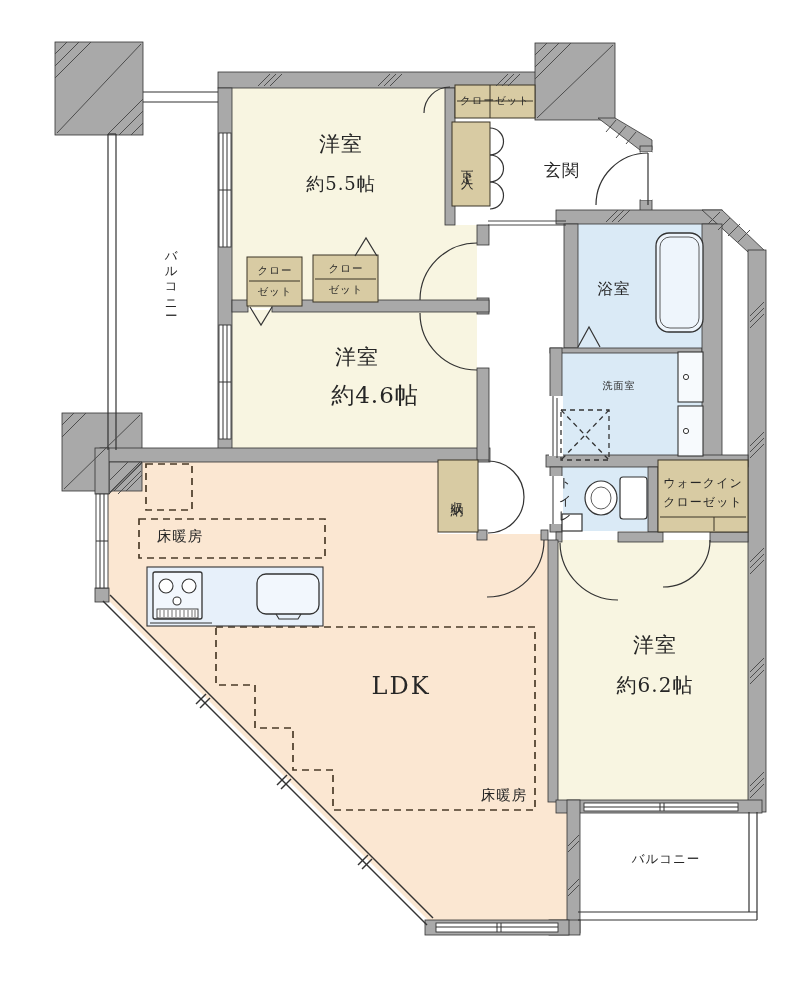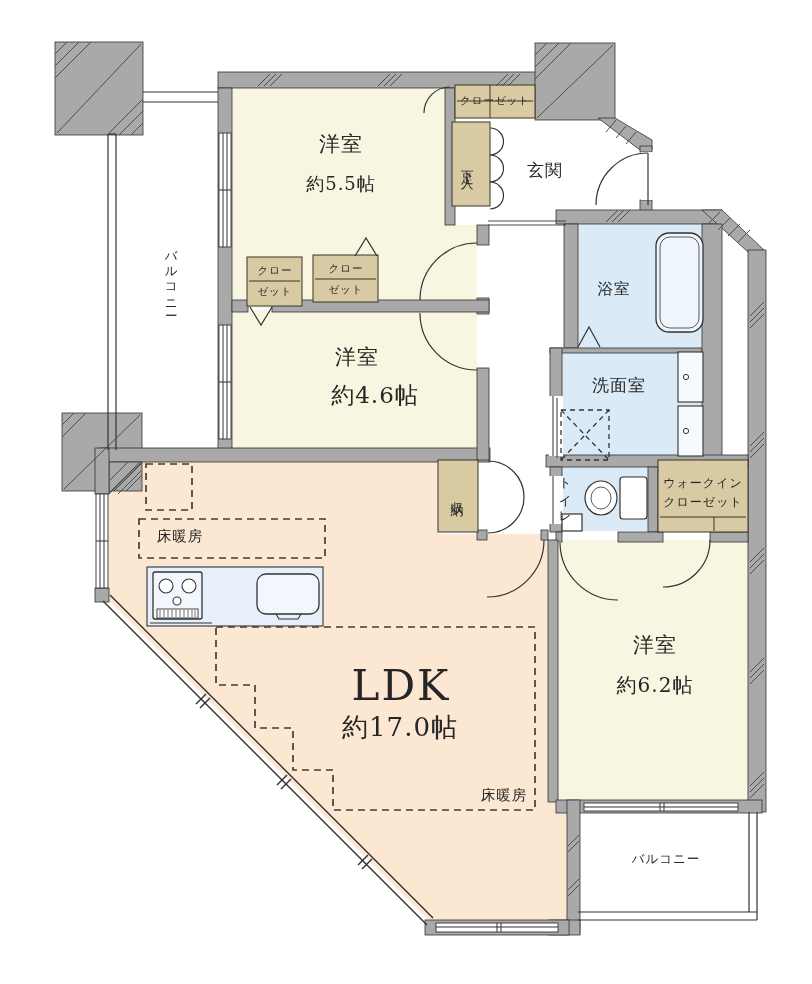--- a/index.html
+++ b/index.html
@@ -307,26 +307,25 @@
 
   <div class="lbl" style="left:341px;top:145px;font-size:21px">洋室</div>
   <div class="lbl" style="left:341px;top:184px;font-size:18px">約5.5帖</div>
 
   <div class="lbl" style="left:357px;top:358px;font-size:21px">洋室</div>
   <div class="lbl" style="left:375px;top:396px;font-size:23px">約4.6帖</div>
 
   <div class="lbl" style="left:655px;top:646px;font-size:21px">洋室</div>
   <div class="lbl" style="left:655px;top:685px;font-size:20px">約6.2帖</div>
 
-  <div class="lbl ldk-big" style="left:401px;top:686px;font-size:42px">LDK</div>
-  <div class="lbl" style="left:400px;top:727px;font-size:26px">約17.0帖</div>
-
-  <div class="lbl" style="left:545px;top:170px;font-size:17px">玄関</div>
+  <div class="lbl ldk-big" style="left:401px;top:686px;font-size:24px">LDK</div>
+
+  <div class="lbl" style="left:562px;top:170px;font-size:17px">玄関</div>
   <div class="lbl" style="left:614px;top:290px;font-size:15.5px">浴室</div>
-  <div class="lbl" style="left:619px;top:385px;font-size:17px">洗面室</div>
+  <div class="lbl" style="left:619px;top:385px;font-size:10px">洗面室</div>
   <div class="lbl v" style="left:565px;top:494px;font-size:12.5px">トイレ</div>
   <div class="lbl v" style="left:457px;top:494px;font-size:13px">収納</div>
   <div class="lbl v" style="left:467px;top:165px;font-size:12.5px">下足入</div>
   <div class="lbl" style="left:495px;top:101px;font-size:10.5px">クローゼット</div>
 
   <div class="lbl" style="left:275px;top:271px;font-size:10.5px">クロー</div>
   <div class="lbl" style="left:275px;top:292px;font-size:10.5px">ゼット</div>
   <div class="lbl" style="left:346px;top:269px;font-size:10.5px">クロー</div>
   <div class="lbl" style="left:346px;top:290px;font-size:10.5px">ゼット</div>
 

